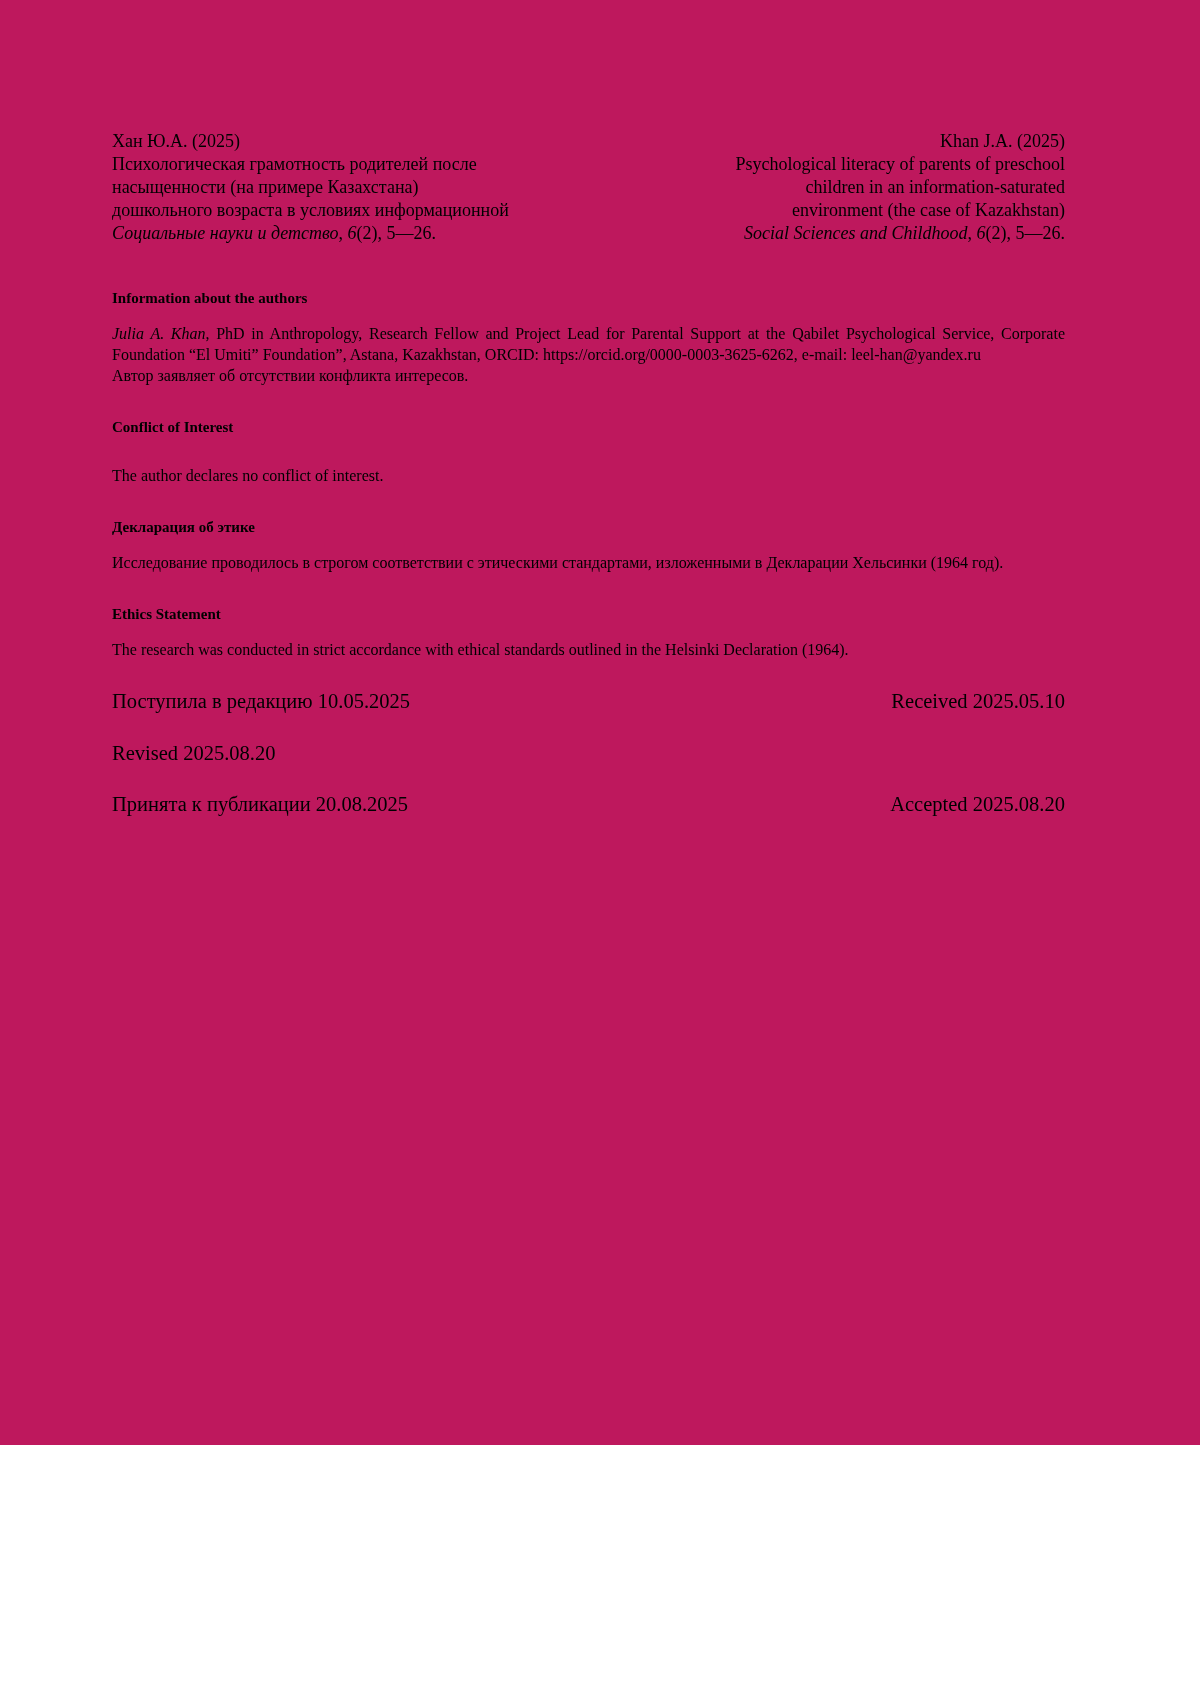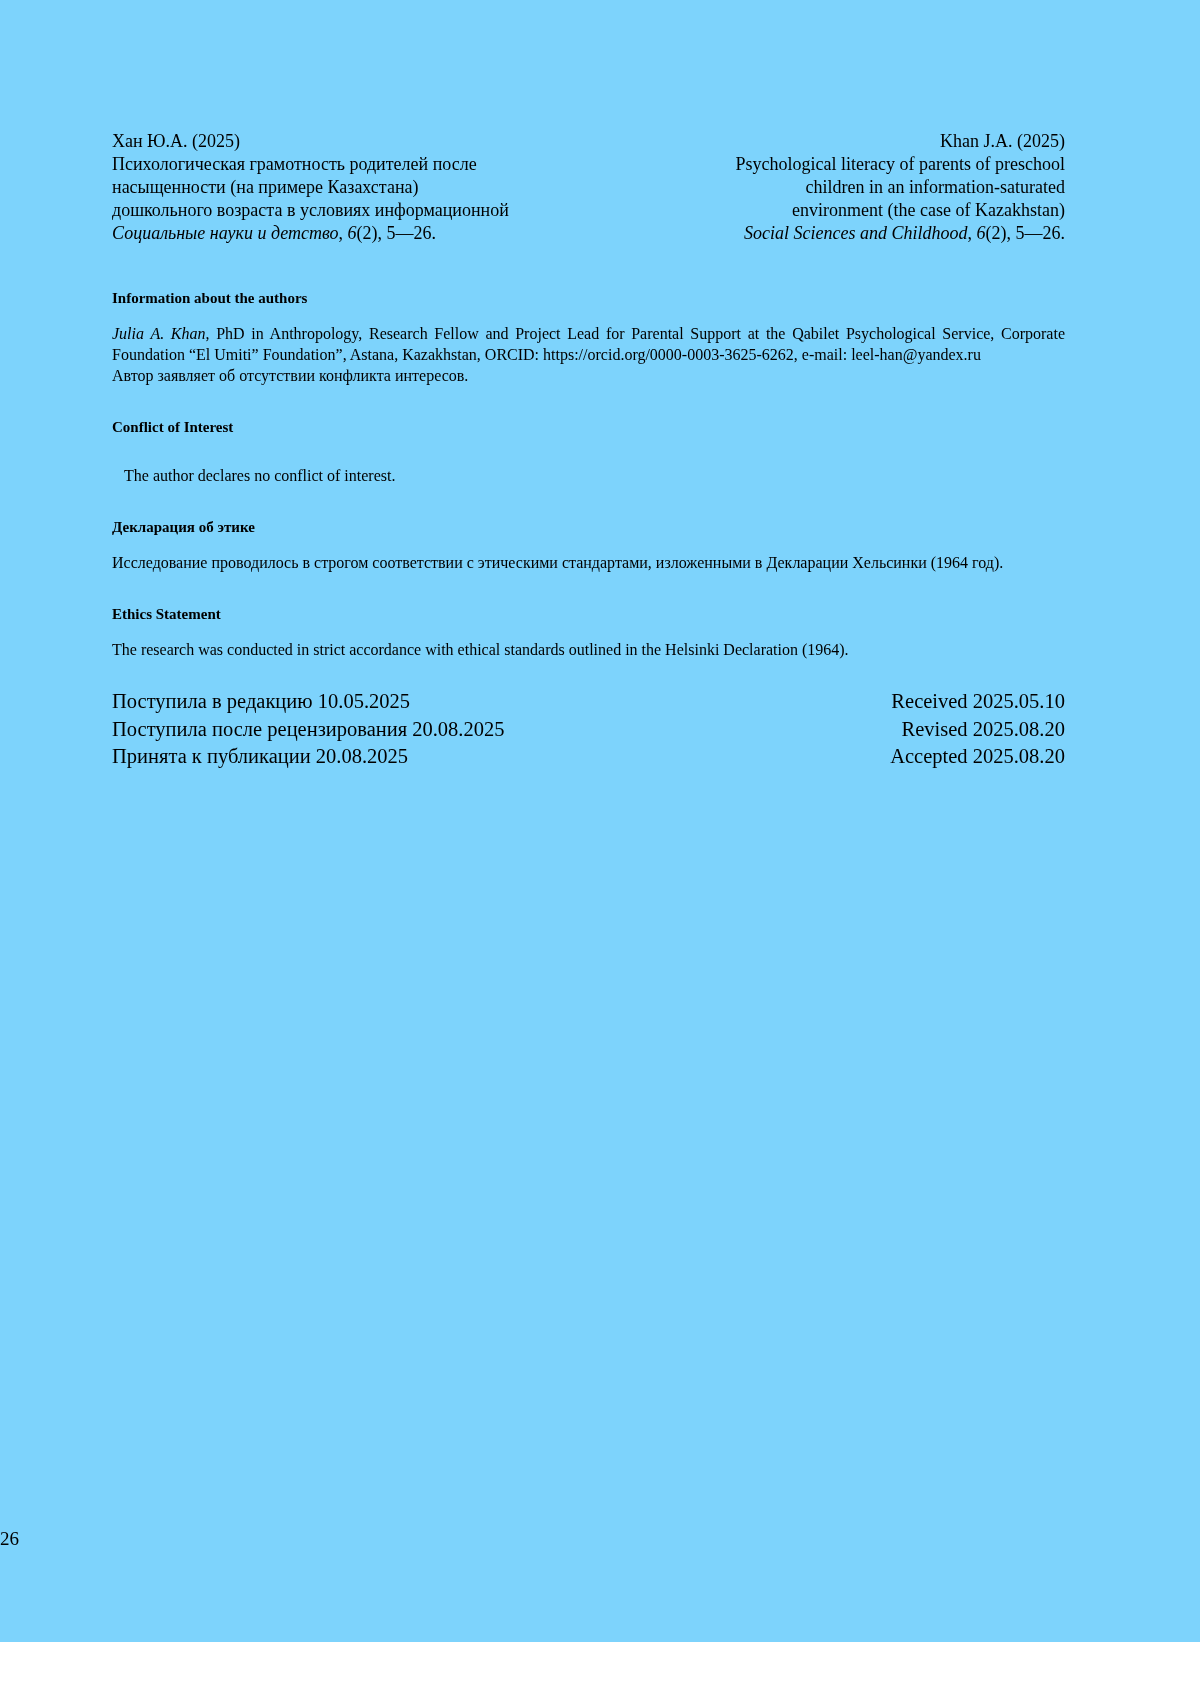--- a/index.html
+++ b/index.html
@@ -1,21 +1,21 @@
 <!DOCTYPE html>
 <html><head>
 <meta charset="utf-8">
 <style>
   * { margin: 0; padding: 0; box-sizing: border-box; }
   html, body { background: #ffffff; }
   .page {
     position: relative;
     width: 1200px;
-    height: 1642px;
-    background: #7dd3fc;
+    height: 1445px;
+    background: #be185d;
     color: #000000;
     font-family: "Liberation Serif", "DejaVu Serif", serif;
     overflow: hidden;
   }
   .content {
     position: absolute;
     left: 112px;
     top: 130px;
     width: 953px;
   }
@@ -34,29 +34,30 @@
     font-weight: bold;
     line-height: 28px;
     margin: 27px 0 11px 0;
   }
   h2.first { margin-top: 39px; }
   .para {
     font-size: 16px;
     line-height: 21px;
     text-align: justify;
   }
-  .para.gap-top { margin-top: 24px; margin-left: 12px; }
+  .para.gap-top { margin-top: 24px; }
   .dates {
     margin-top: 28px;
     font-size: 20.5px;
     line-height: 27.5px;
   }
   .date-row {
     display: flex;
     justify-content: space-between;
+    margin-top: 24px;
   }
   .date-ru { text-align: left; }
   .date-en { text-align: right; }
   .page-number {
     position: absolute;
     top: 1528px;
     left: 0;
     width: 100%;
     text-align: left;
     font-size: 19px;
@@ -99,21 +100,20 @@
 
     <h2>Ethics Statement</h2>
     <p class="para">The research was conducted in strict accordance with ethical standards outlined in the Helsinki Declaration (1964).</p>
 
     <div class="dates">
       <div class="date-row">
         <span class="date-ru">Поступила в редакцию 10.05.2025</span>
         <span class="date-en">Received 2025.05.10</span>
       </div>
       <div class="date-row">
-        <span class="date-ru">Поступила после рецензирования 20.08.2025</span>
         <span class="date-en">Revised 2025.08.20</span>
       </div>
       <div class="date-row">
         <span class="date-ru">Принята к публикации 20.08.2025</span>
         <span class="date-en">Accepted 2025.08.20</span>
       </div>
     </div>
 
   </div>
 

